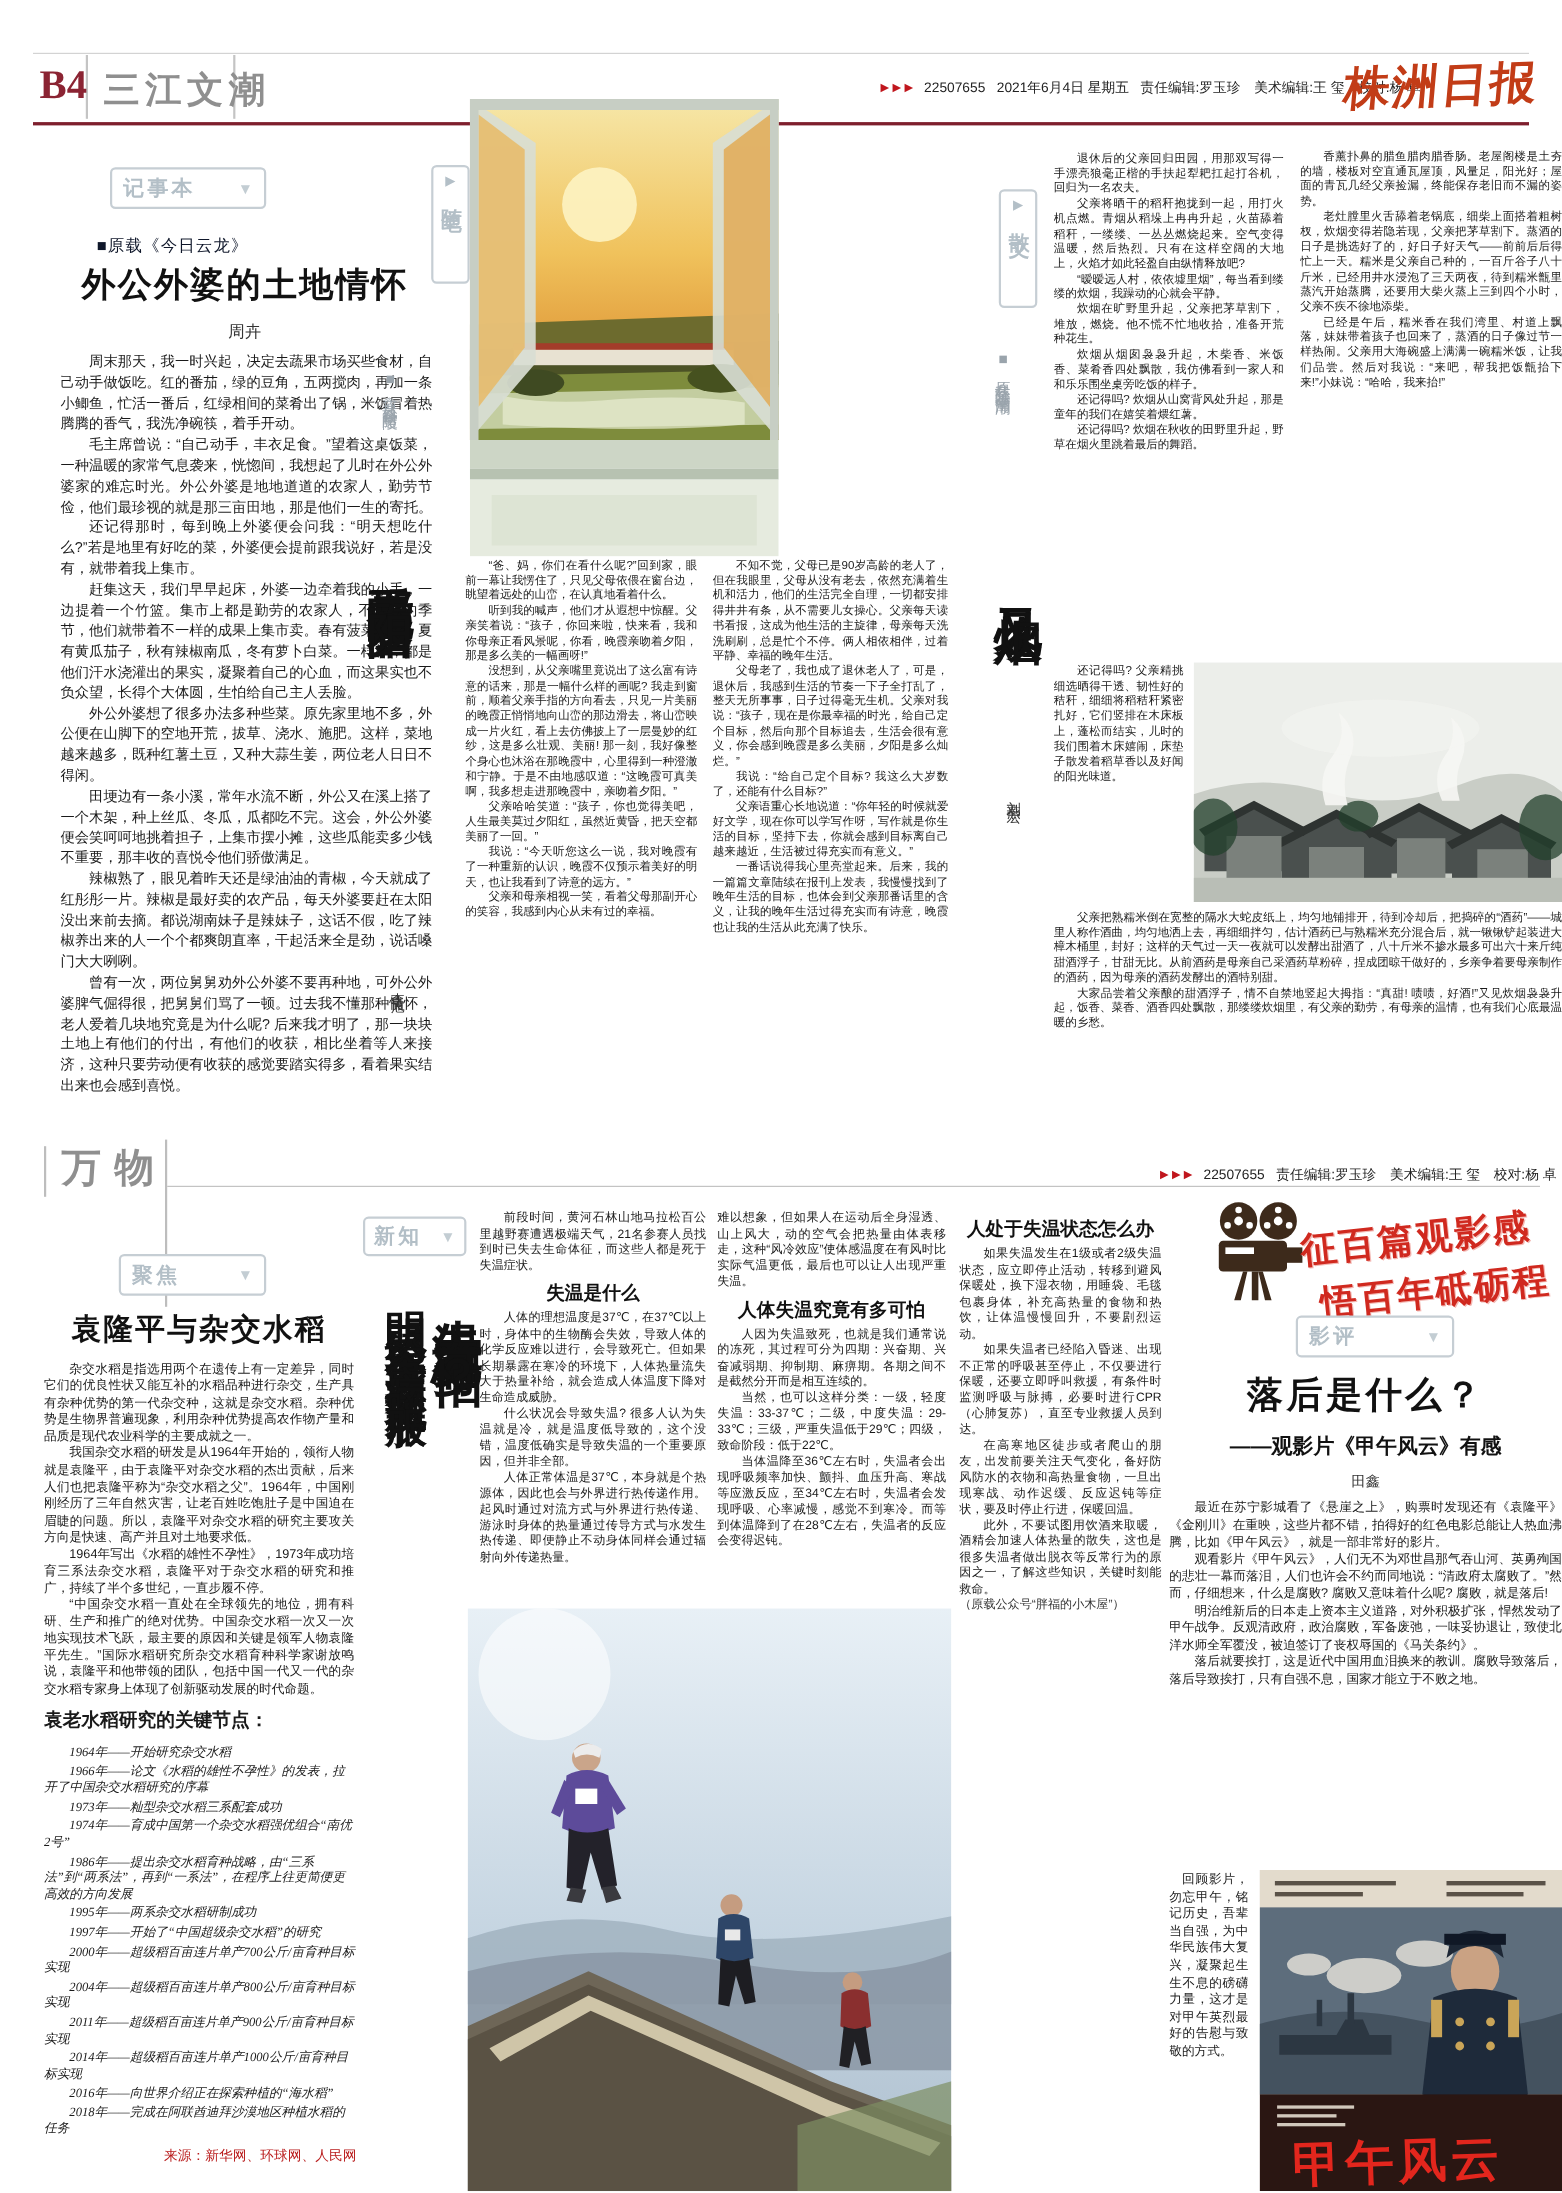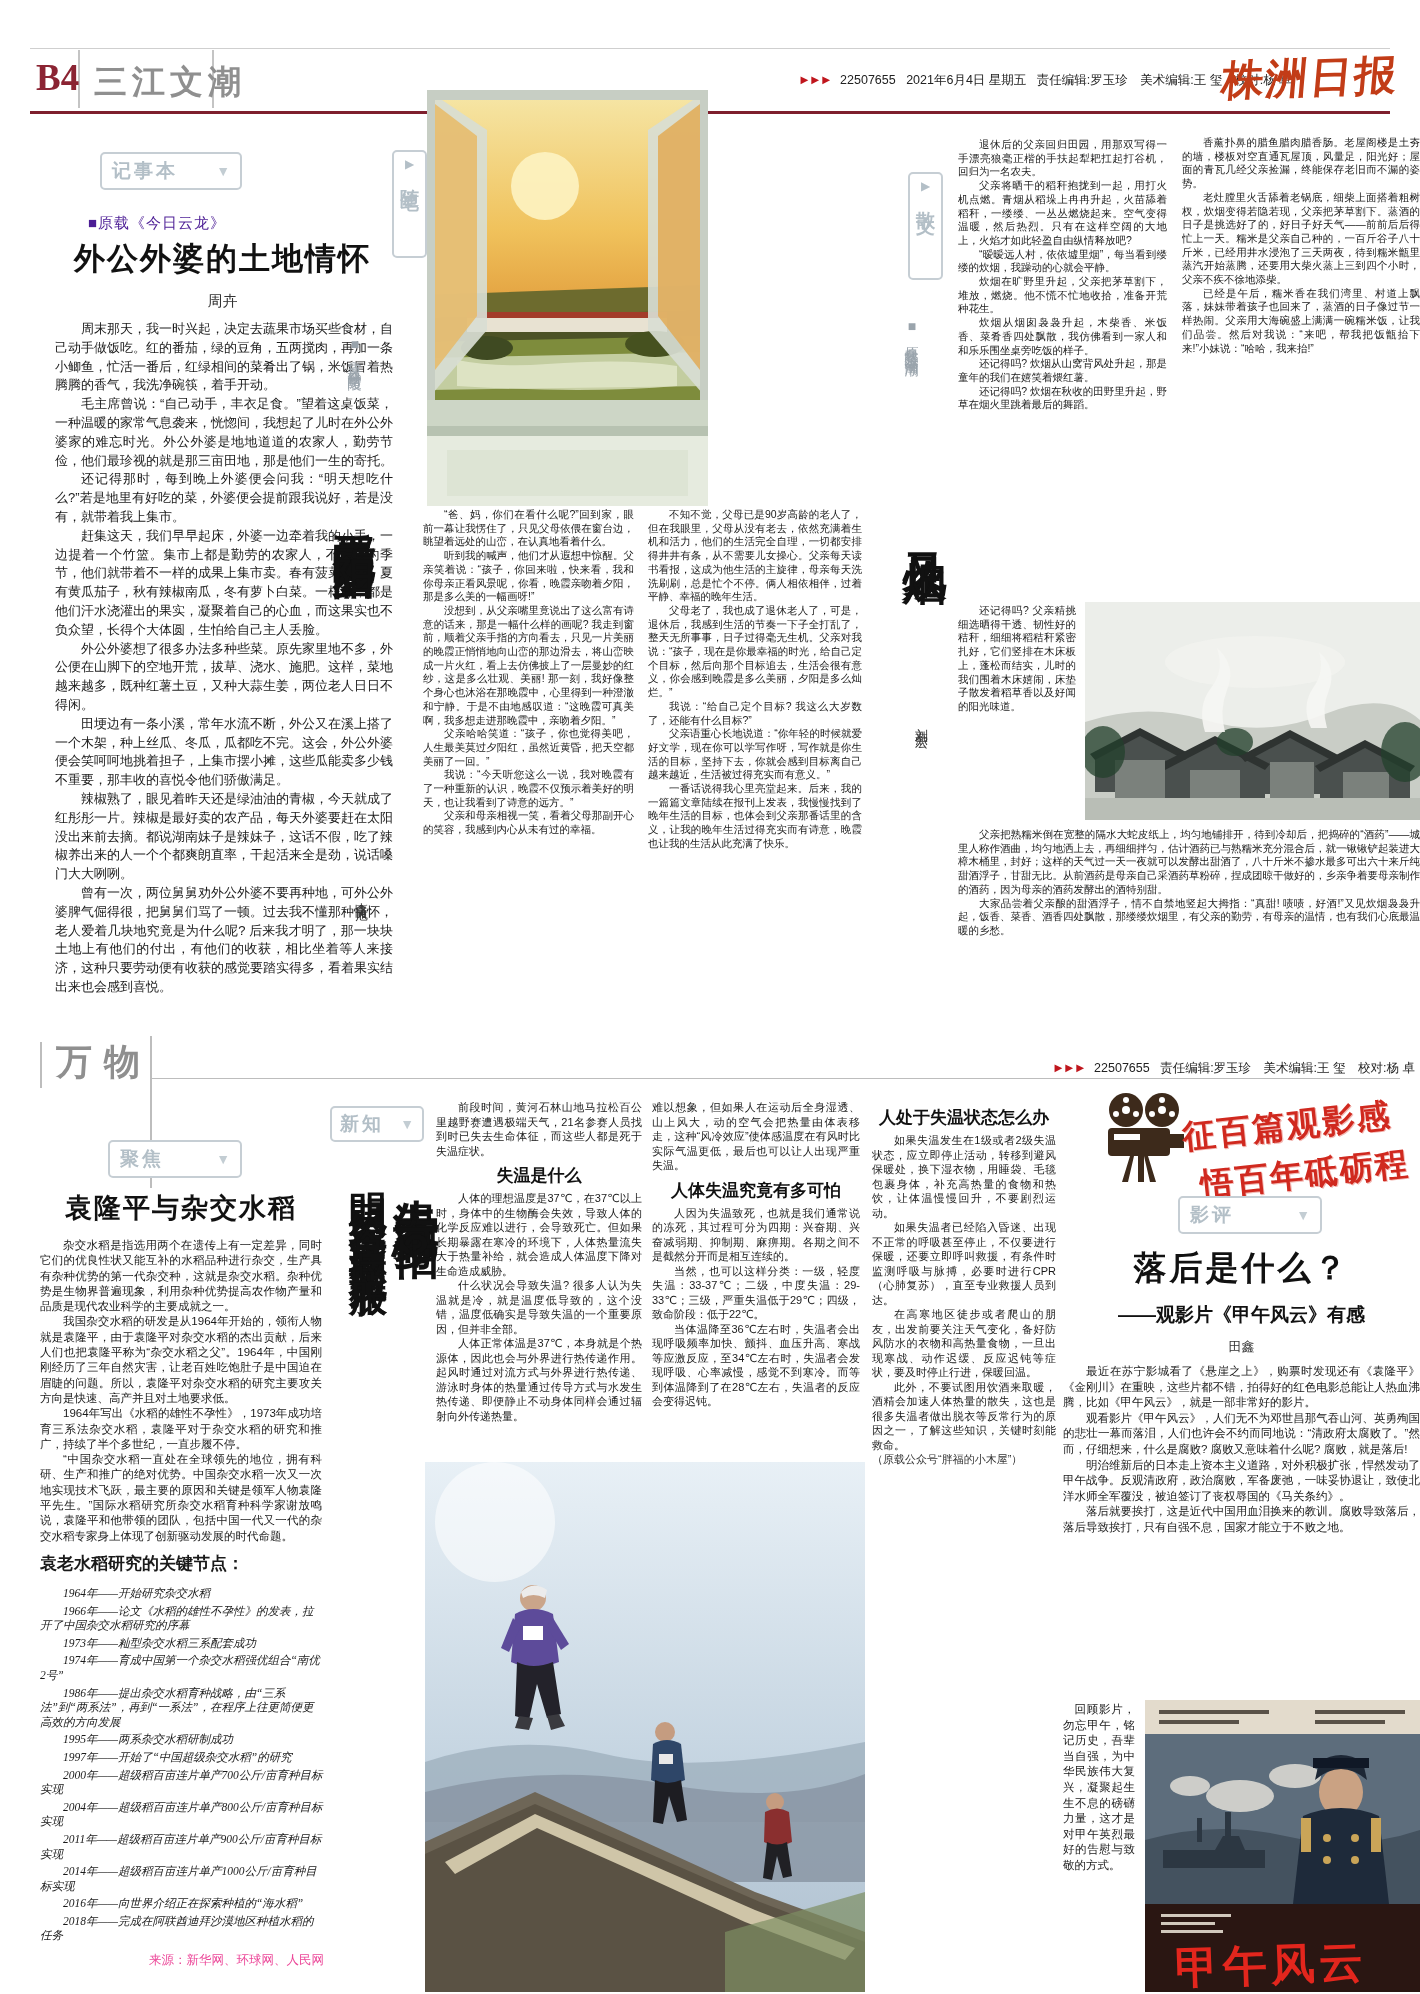--- a/index.html
+++ b/index.html
@@ -17,37 +17,37 @@
             transform:skewX(-7deg) rotate(-2deg);letter-spacing:2px;}
   .tabbox{position:absolute;border:2px solid #c6ced4;border-radius:5px;display:flex;align-items:center;
           justify-content:space-between;padding:4px 10px;background:#fff;}
   .tabbox .tlab{font-size:19px;font-weight:bold;color:#b3bfc7;letter-spacing:3px;}
   .tabbox .tri{color:#c3cdd3;font-size:14px;}
   .vtab{position:absolute;border:2px solid #c6ced4;border-radius:5px;background:#fff;display:flex;
         flex-direction:column;align-items:center;padding:6px 2px;}
   .vtab .tri{color:#b3bfc7;font-size:12px;line-height:12px;}
   .vtab .tlab{writing-mode:vertical-rl;text-orientation:upright;font-size:19px;font-weight:bold;
         color:#b3bfc7;letter-spacing:4px;margin-top:4px;}
-  .srcline{font-size:15px;color:#4c1d95;letter-spacing:1px;}
+  .srcline{font-size:15px;color:#0f172a;letter-spacing:1px;}
   .vsrc{writing-mode:vertical-rl;text-orientation:mixed;font-size:14px;color:#9aa4ac;letter-spacing:2px;}
   .h1{font-weight:bold;color:#111;text-align:center;}
   .vh{writing-mode:vertical-rl;text-orientation:upright;font-weight:bold;color:#111;}
   .vauthor{writing-mode:vertical-rl;text-orientation:upright;font-size:13px;color:#333;letter-spacing:3px;}
   .author{text-align:center;font-size:15px;color:#333;}
   .body-txt{text-align:justify;overflow:hidden;}
   .body-txt p{margin:0;text-indent:2em;}
   .b13 p{font-size:13px;line-height:18.8px;}
   .b105 p{font-size:10.5px;line-height:13.7px;}
   .b115 p{font-size:11.5px;line-height:15.3px;}
   .b11 p{font-size:11px;line-height:14.5px;}
   .b116 p{font-size:11.5px;line-height:15.6px;}
   .subhead{font-size:17px;font-weight:bold;text-align:center;color:#111;margin:6px 0 4px 0;}
   .timeline{text-align:left;overflow:hidden;font-family:"Liberation Serif","DejaVu Serif",serif;}
   .timeline p{margin:0 0 3px 0;text-indent:2em;font-size:11.5px;line-height:14.6px;font-style:italic;}
-  .src-right{font-size:12.5px;color:#ec4899;text-align:right;font-family:Liberation Sans, sans-serif;}
+  .src-right{font-size:12.5px;color:#b91c1c;text-align:right;font-family:Liberation Sans, sans-serif;}
   .badge-line{position:absolute;color:#d0291f;font-weight:bold;transform:rotate(-6deg);
               text-shadow:1px 1px 0 #f3b9b4;letter-spacing:2px;font-family:"Liberation Serif",serif;}
   .photo{position:absolute;overflow:hidden;}
   .postertitle{position:absolute;color:#e3261d;font-weight:bold;font-family:"Liberation Serif",serif;
                letter-spacing:4px;transform:rotate(-2deg);}
 </style>
 </head>
 <body>
 
 <div class="page">

